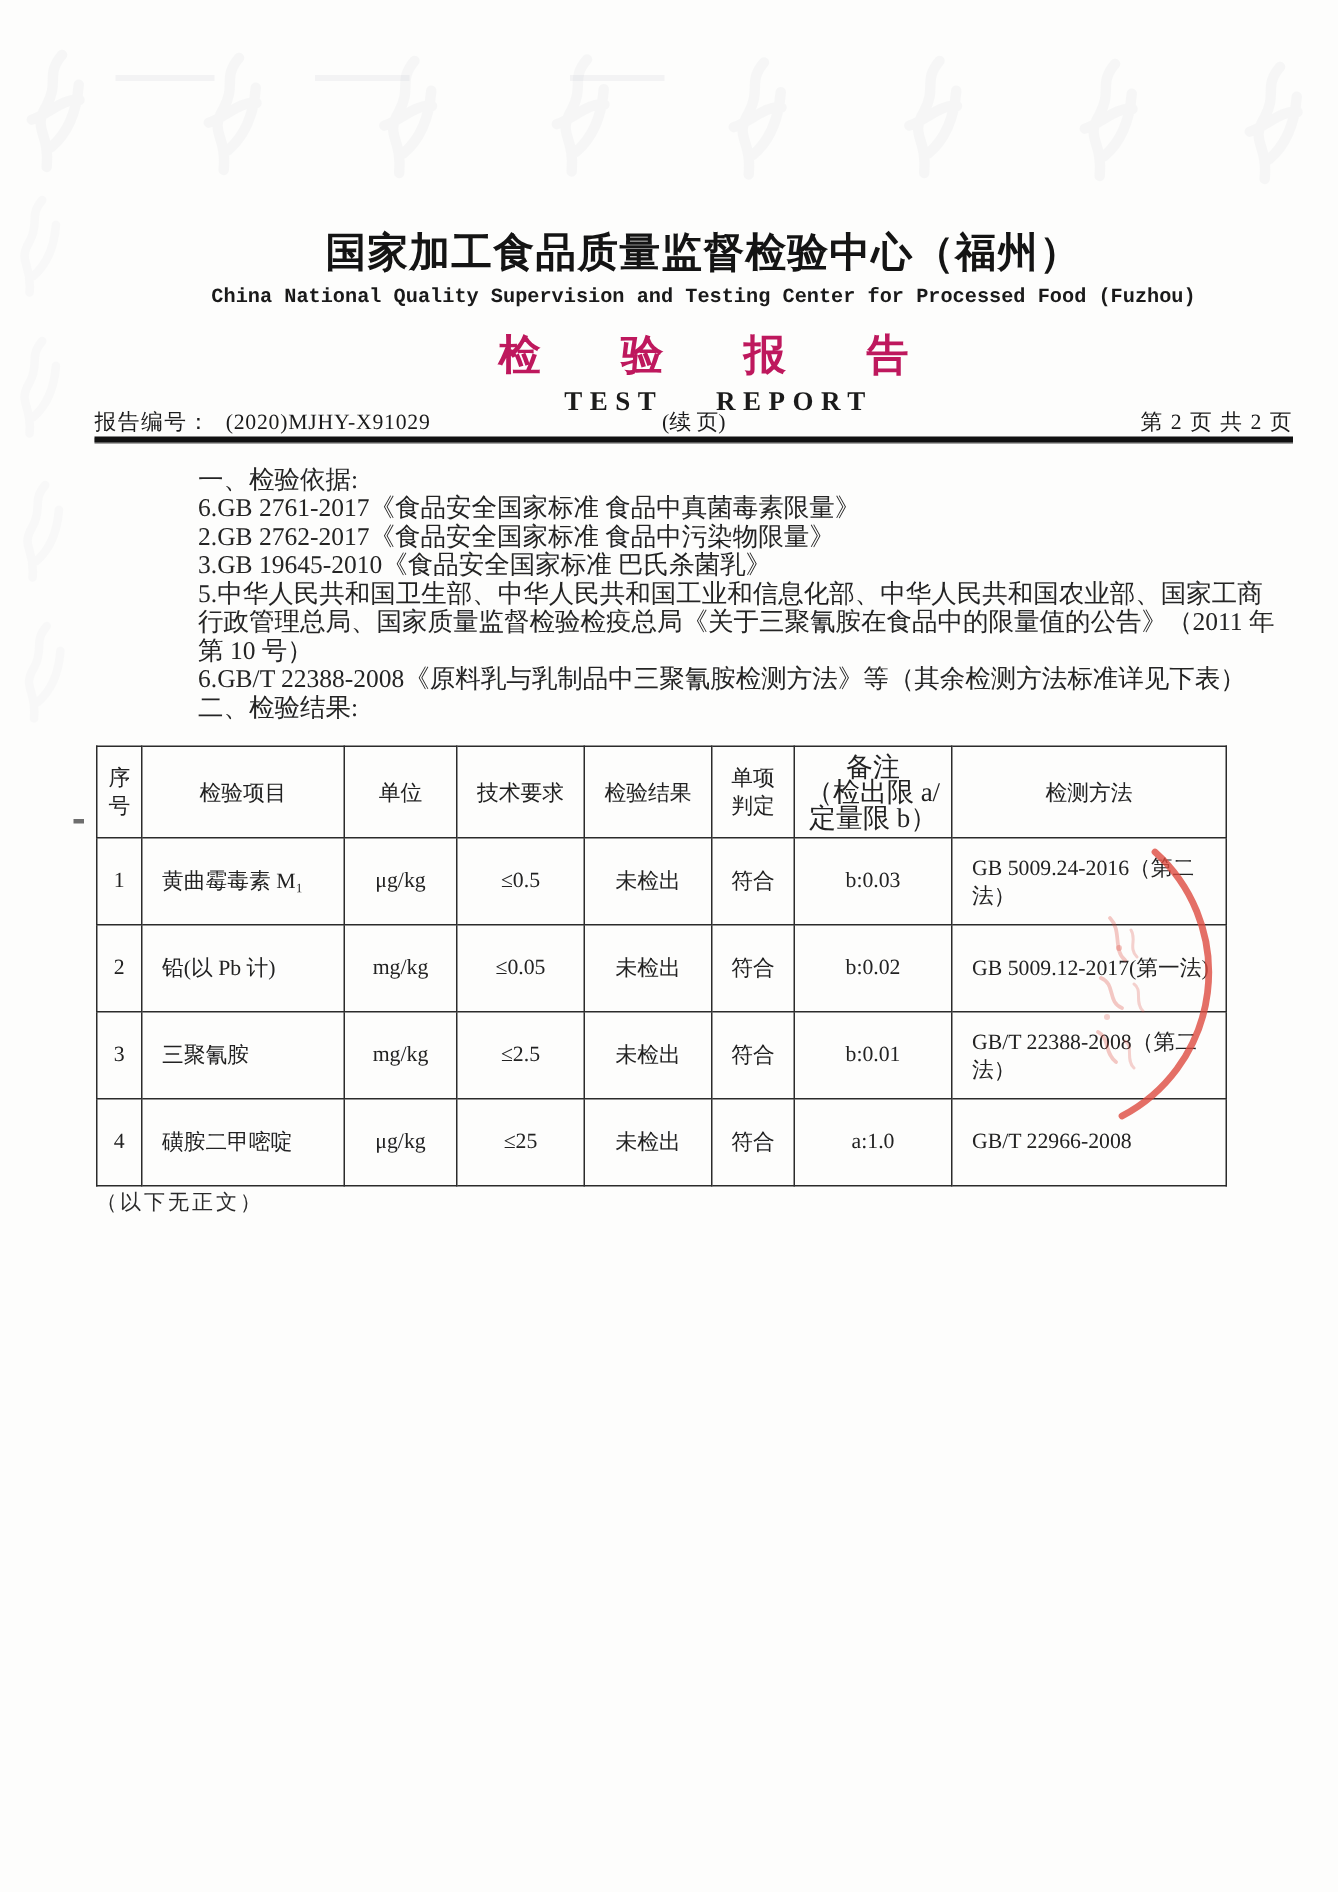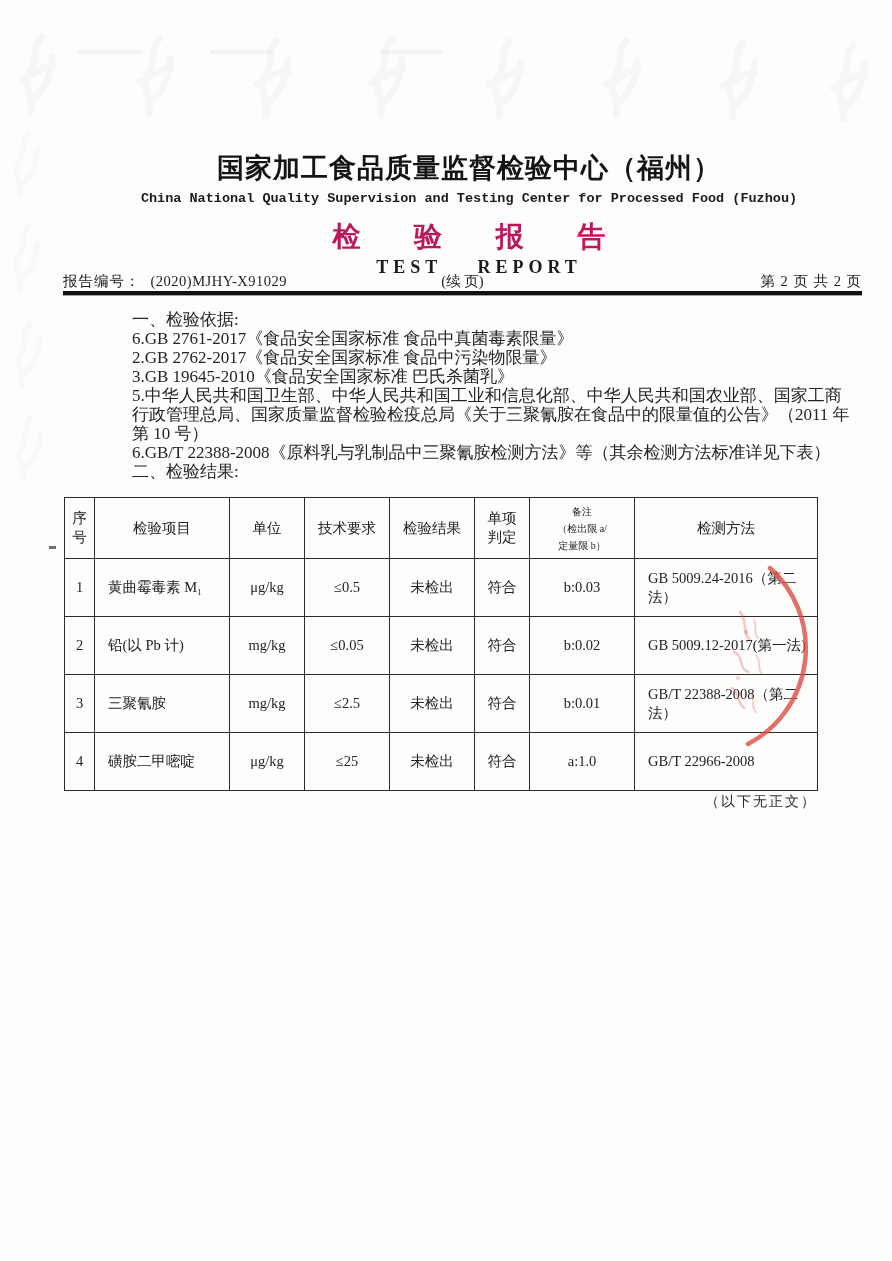--- a/index.html
+++ b/index.html
@@ -28,22 +28,22 @@
   .body-text p{margin:0;}
   
   .results-table{position:absolute;top:497px;left:64px;border-collapse:collapse;
                  table-layout:fixed;width:753px;font-size:14.5px;color:#222;}
   .results-table th,.results-table td{border:1.6px solid #2b2b2b;text-align:center;
                  vertical-align:middle;padding:2px 4px;white-space:pre-line;
                  font-weight:normal;overflow:hidden;}
   .results-table thead th{height:56px;}
   .results-table tbody td{height:53px;}
   .results-table .l{text-align:left;padding-left:13px;}
-  .results-table .remark-h{font-size:10px;line-height:17px;text-align:center;}
-  .footer-note{position:absolute;top:793px;left:64px;width:753px;text-align:right;
+  .results-table .remark-h{font-size:18px;line-height:17px;text-align:center;}
+  .footer-note{position:absolute;top:793px;left:64px;width:753px;text-align:left;
                font-size:14px;letter-spacing:2px;color:#2a2a2a;}
   
   .stamp{position:absolute;top:560px;left:688px;width:130px;height:200px;pointer-events:none;}
   
   .ghost{position:absolute;opacity:.055;transform:rotate(-14deg);pointer-events:none;}
   .ghost svg{display:block;}
   .faint-bar{position:absolute;height:4px;background:#aab;opacity:.12;top:50px;}
   .stray-dash{position:absolute;top:546px;left:49px;width:7px;height:2.5px;
               background:#4a4a4a;opacity:.8;}
 </style>

